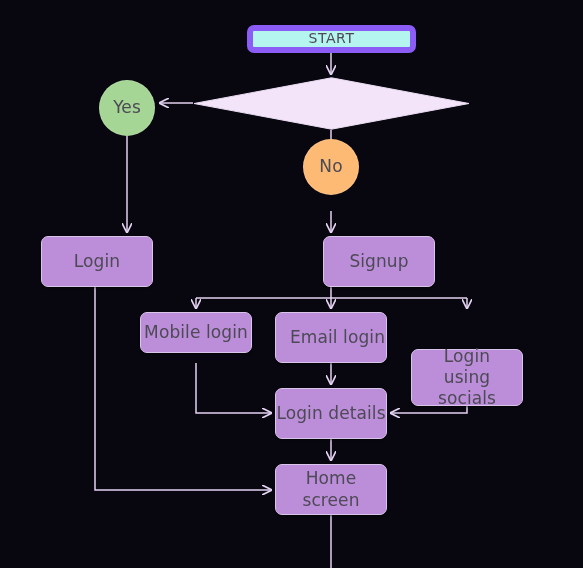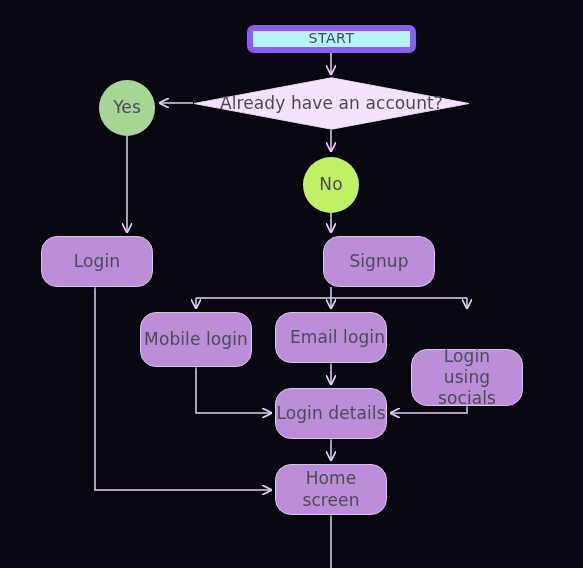--- a/index.html
+++ b/index.html
@@ -35,21 +35,21 @@
     align-items: center;
     justify-content: center;
     text-align: center;
     color: #4c4a55;
     font-size: 17px;
     line-height: 1.25;
     letter-spacing: 0.1px;
     z-index: 2;
   }
   .node.rect {
-    border-radius: 16px;
+    border-radius: 7px;
     border: 1px solid #d9c4ea;
     box-shadow: 0 1px 2px rgba(0,0,0,0.5);
   }
   .node.terminal {
     border-radius: 7px;
     border: 6px solid #8b5cf6;
     font-size: 14px;
     letter-spacing: 0.6px;
   }
   .node.circle {
@@ -118,40 +118,39 @@
   </svg>
 
   <div class="node terminal" style="left:247px; top:25px; width:169px; height:28px; background:#b4f5ef;">
     <span>START</span>
   </div>
 
   <div class="node diamond-wrap" style="left:193px; top:77px; width:277px; height:53px;">
     <svg class="diamond-shape" viewBox="0 0 277 53" preserveAspectRatio="none" xmlns="http://www.w3.org/2000/svg">
       <polygon points="138.5,0.8 276,26.5 138.5,52.2 1,26.5" fill="#f3e4f9" stroke="#eadcf2" stroke-width="1"></polygon>
     </svg>
-    <span class="diamond-label">Already have an account?</span>
   </div>
 
   <div class="node circle" style="left:99px; top:80px; width:56px; height:56px; background:#a5d695;">
     <span>Yes</span>
   </div>
 
-  <div class="node circle" style="left:303px; top:157px; width:56px; height:56px; background:#bef264;text-align:right;">
+  <div class="node circle" style="left:303px; top:139px; width:56px; height:56px; background:#fdba74;text-align:right;">
     <span>No</span>
   </div>
 
   <div class="node rect" style="left:41px; top:236px; width:112px; height:51px; background:#bc8dd8;">
     <span>Login</span>
   </div>
 
   <div class="node rect" style="left:275px; top:236px; width:112px; height:51px; background:#bc8dd8;margin-left:48px;">
     <span>Signup</span>
   </div>
 
-  <div class="node rect" style="left:140px; top:312px; width:112px; height:55px; background:#bc8dd8;">
+  <div class="node rect" style="left:140px; top:312px; width:112px; height:41px; background:#bc8dd8;">
     <span>Mobile login</span>
   </div>
 
   <div class="node rect" style="left:275px; top:312px; width:112px; height:51px; background:#bc8dd8;padding-left:13px;">
     <span>Email login</span>
   </div>
 
   <div class="node rect" style="left:411px; top:309px; width:112px; height:57px; background:#bc8dd8; padding:0 10px;margin-top:40px;">
     <span>Login using socials</span>
   </div>

